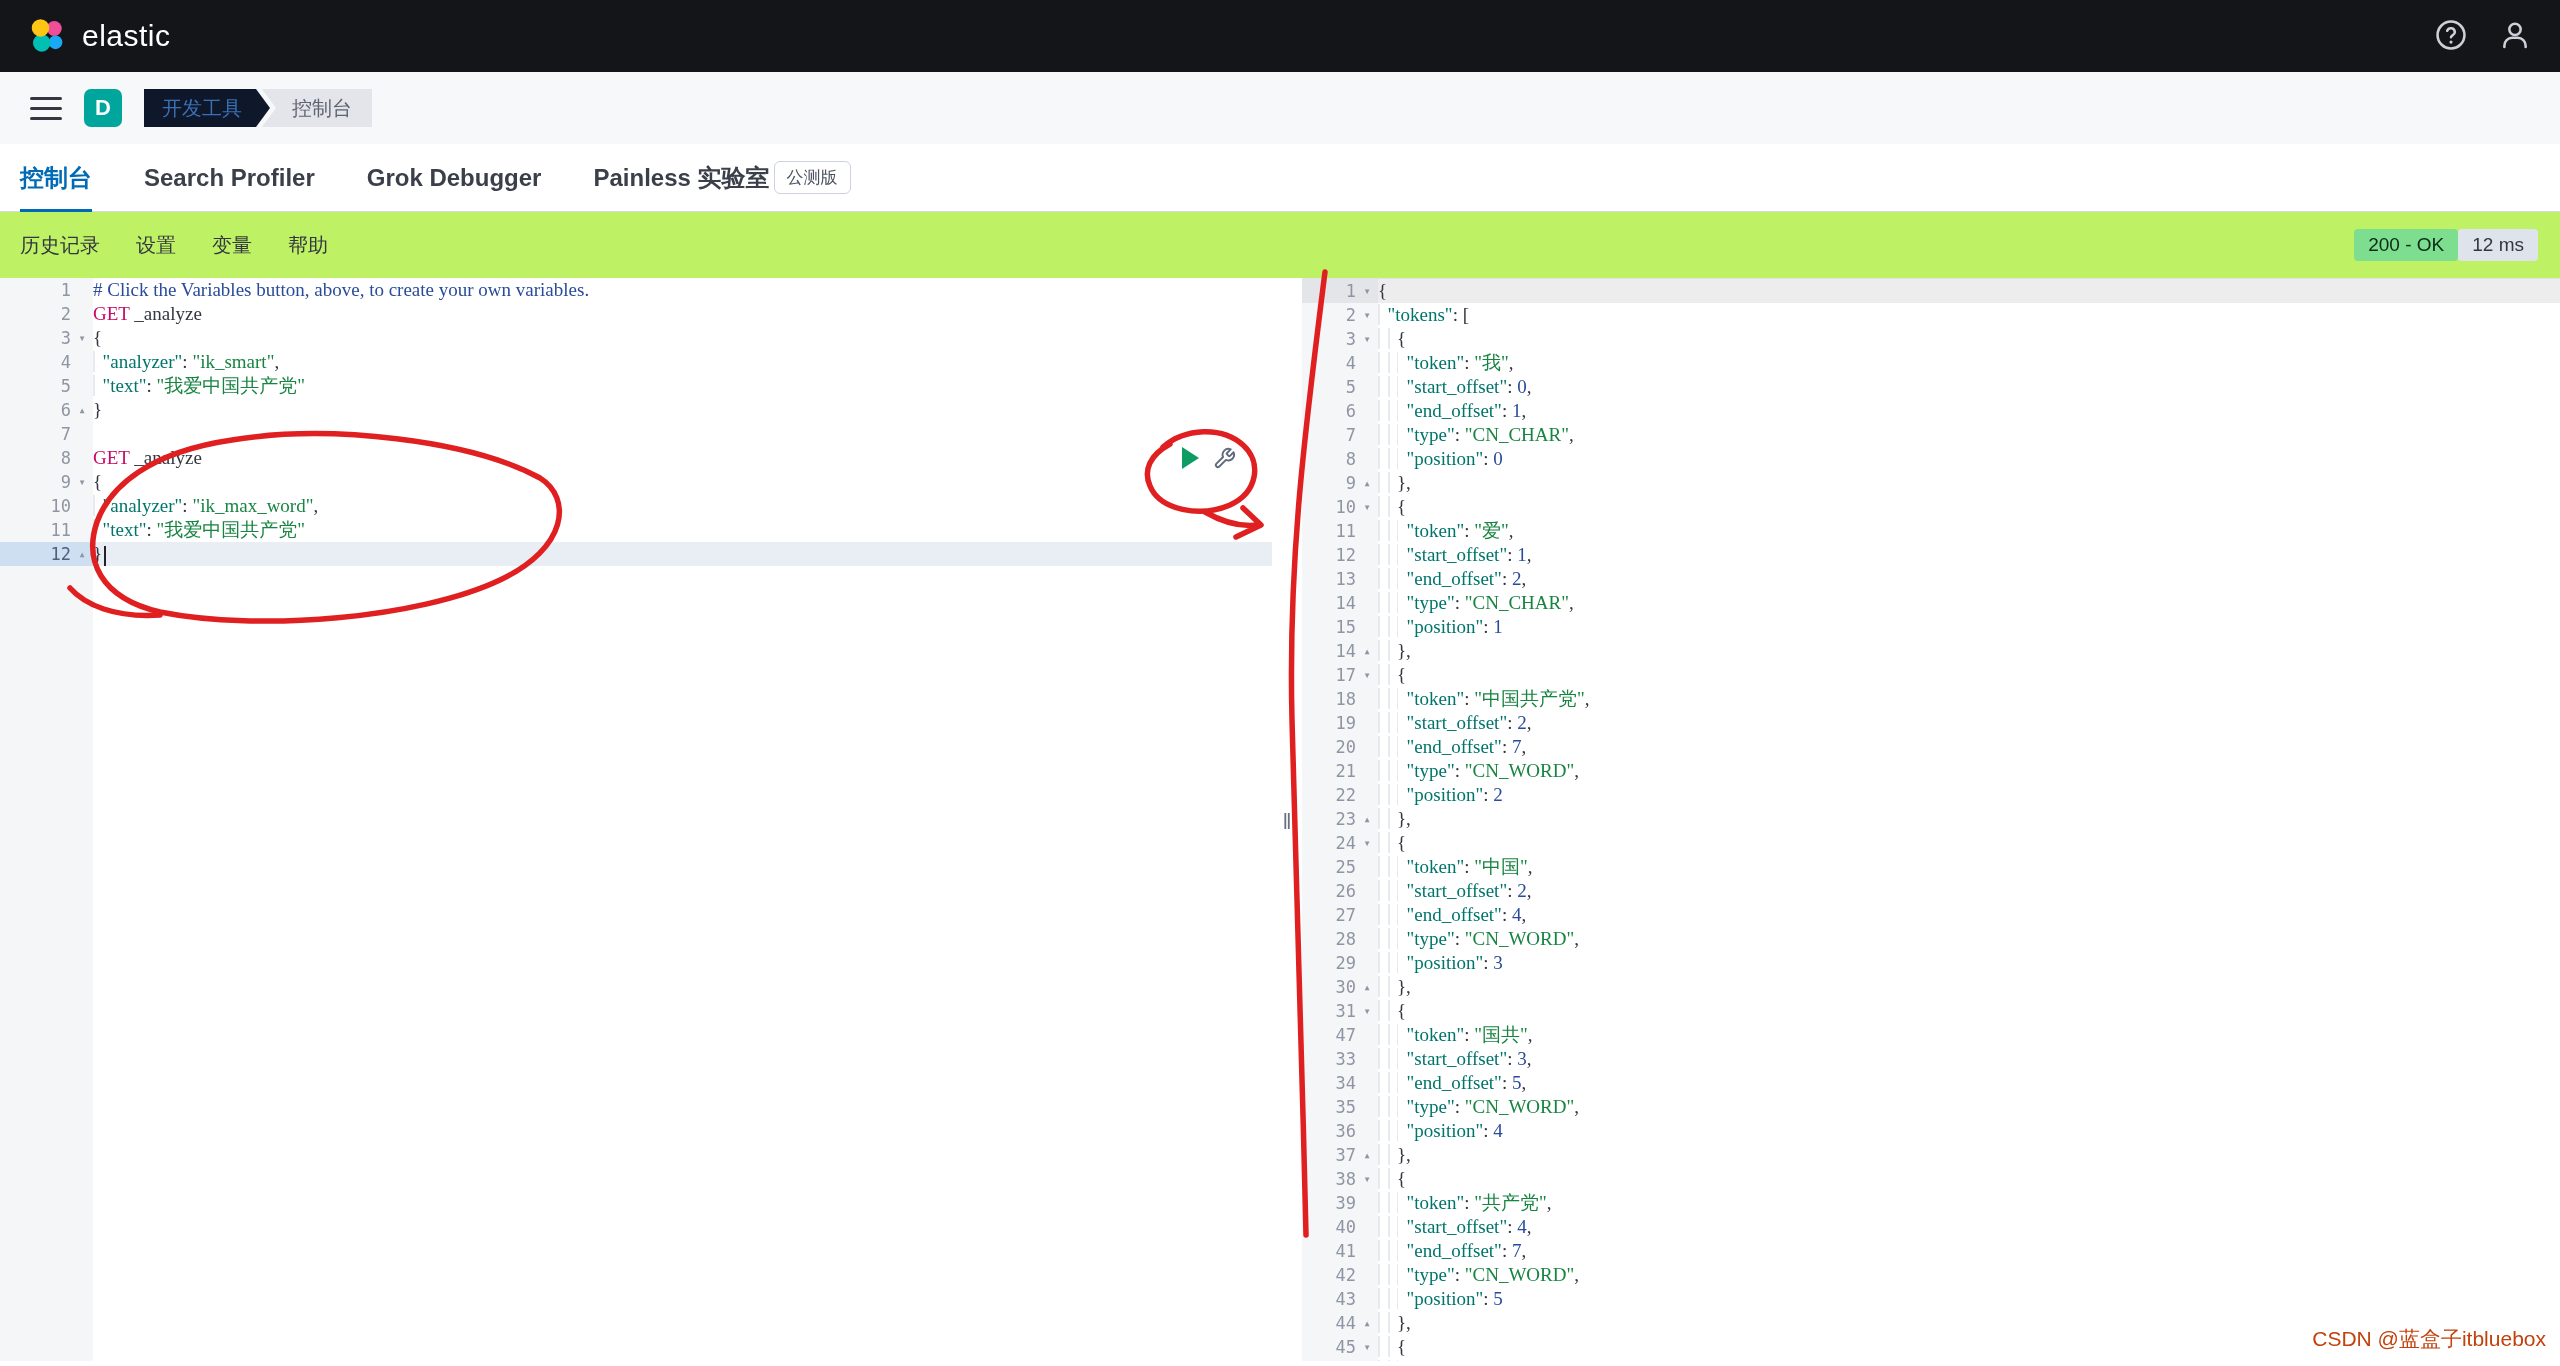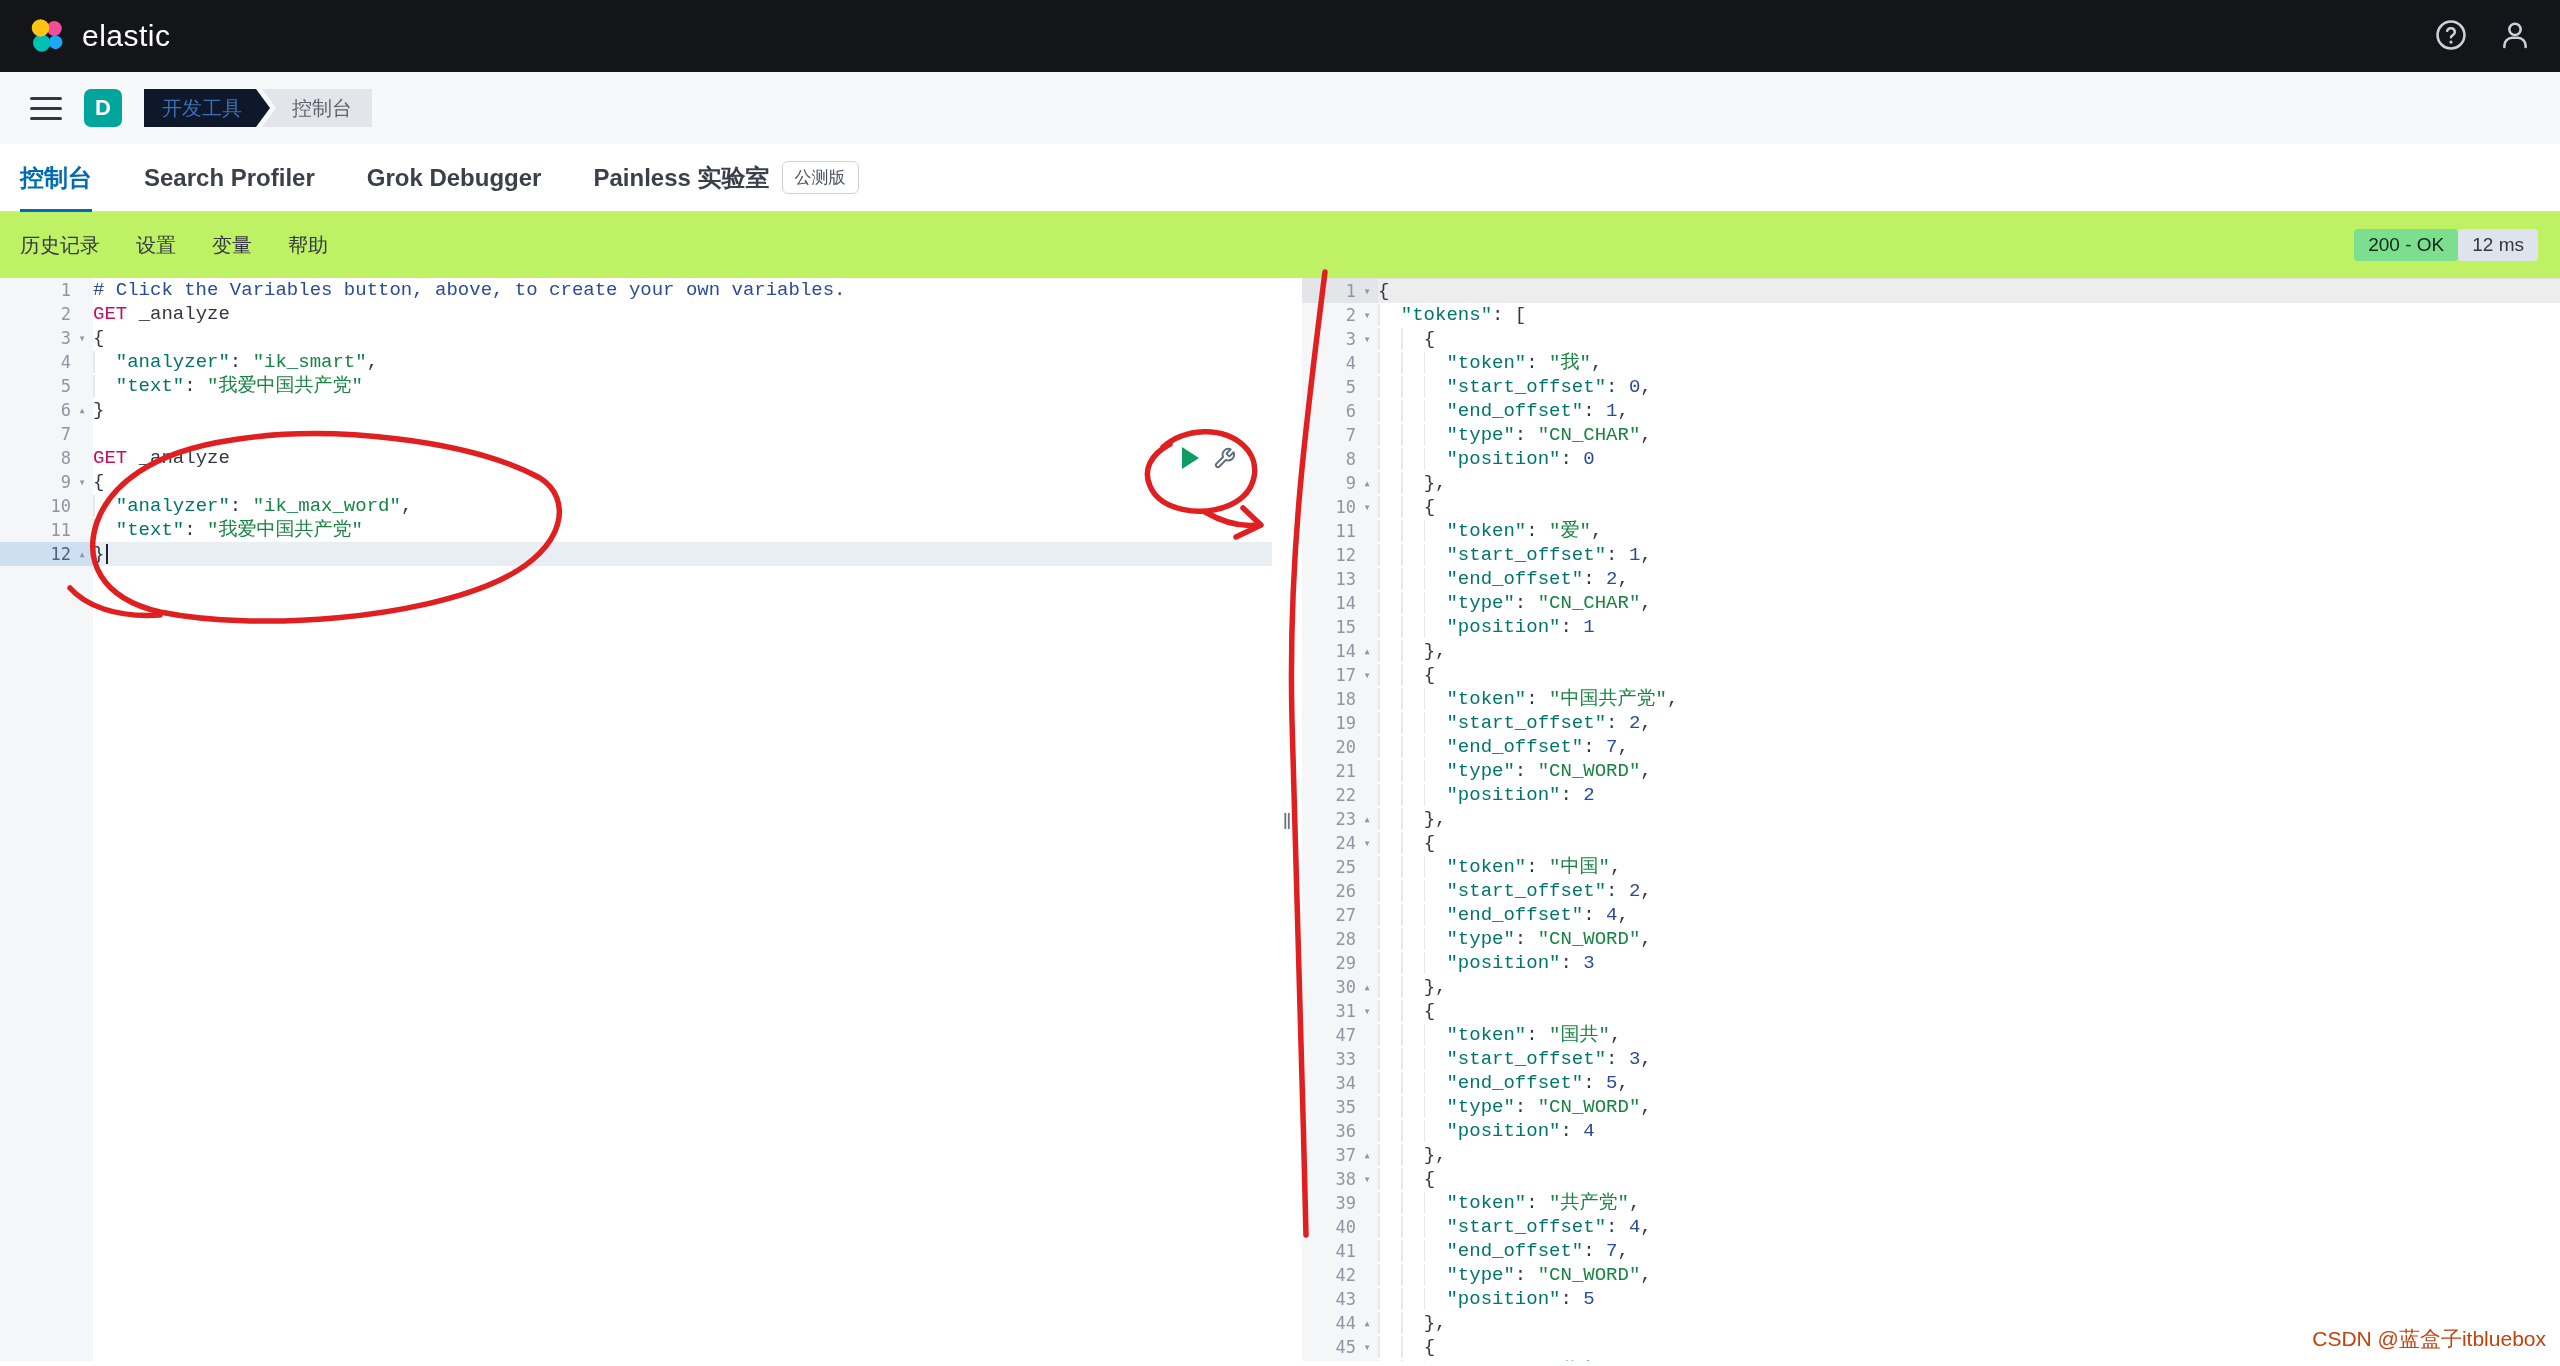--- a/index.html
+++ b/index.html
@@ -29,21 +29,21 @@
   .crumb-0{background:#0f172a;color:#3a70b5;padding:0 28px 0 18px;
     clip-path:polygon(0 0,calc(100% - 14px) 0,100% 50%,calc(100% - 14px) 100%,0 100%)}
   .crumb-1{background:#e3e5ea;color:#5d6470;padding:0 20px 0 30px;margin-left:-8px;
     clip-path:polygon(0 0,100% 0,100% 100%,0 100%,14px 50%)}
 
   
   .tabs{height:68px;background:#fff;border-bottom:1px solid #d3dae6;display:flex;align-items:stretch;padding:0 20px}
   .tab{display:flex;align-items:center;margin-right:52px;font-size:24px;font-weight:700;color:#3a3f4a;position:relative}
   .tab.active{color:var(--accent,#006bb4)}
   .tab.active::after{content:"";position:absolute;left:0;right:0;bottom:-1px;height:3px;background:var(--accent,#006bb4)}
-  .beta-badge{margin-left:12px;font-size:17px;font-weight:400;color:#4a5260;border:1px solid #ccd3de;
+  .beta-badge{margin-left:4px;font-size:17px;font-weight:400;color:#4a5260;border:1px solid #ccd3de;
     border-radius:6px;padding:4px 12px;background:#fff;white-space:nowrap}
 
   
   .console-toolbar{height:66px;display:flex;align-items:center;padding:0 20px;background:#bef264}
   .tb-item{font-size:20px;color:#343741;margin-right:36px}
   .toolbar-right{margin-left:auto;display:flex;align-items:center;padding-right:2px}
   .badge{font-size:19px;border-radius:4px;padding:5px 14px;white-space:nowrap}
   .badge-ok{background:var(--ok-badge-bg,#7ede90);color:#0b2b15;font-weight:500}
   .badge-time{background:var(--time-badge-bg,#dfe4ec);color:#343741}
 
@@ -51,21 +51,21 @@
   .workspace{display:flex;height:1088px;position:relative;background:#fff}
   .panel{display:flex;overflow:hidden}
   .panel.left{width:1272px}
   .panel.right{flex:1;border-top:1px solid #e0e3e8}
   .gutter{background:#f4f6f8;flex:none;font-family:"DejaVu Sans Mono",monospace}
   .panel.left .gutter{width:93px}
   .panel.right .gutter{width:76px}
   .gl{height:24px;display:flex;align-items:center;color:#8e96a3;font-size:17px}
   .gl .ln{flex:1;text-align:right}
   .gl .fold{width:22px;text-align:center;font-size:12px;color:#8e96a3;line-height:24px}
-  .codearea{flex:1;position:relative;font-family:Liberation Mono, monospace;font-size:19px;overflow:hidden}
+  .codearea{flex:1;position:relative;font-family:Liberation Serif, serif;font-size:19px;overflow:hidden}
   .cl{height:24px;line-height:24px;white-space:pre;color:#343741}
   .left .cl.hl{background:#e9eef5}
   .left .gl.hl{background:#cfdff2;color:#4f617a}
   .right .cl.hl{background:#ededee}
   .right .gl.hl{background:#e4e5e8}
   .tc{color:var(--comment,#2a4b9b)}
   .tm{color:var(--method,#c80a68)}
   .tu{color:var(--url,#343741)}
   .tk{color:var(--key,#00756b)}
   .ts{color:var(--string,#188442)}

